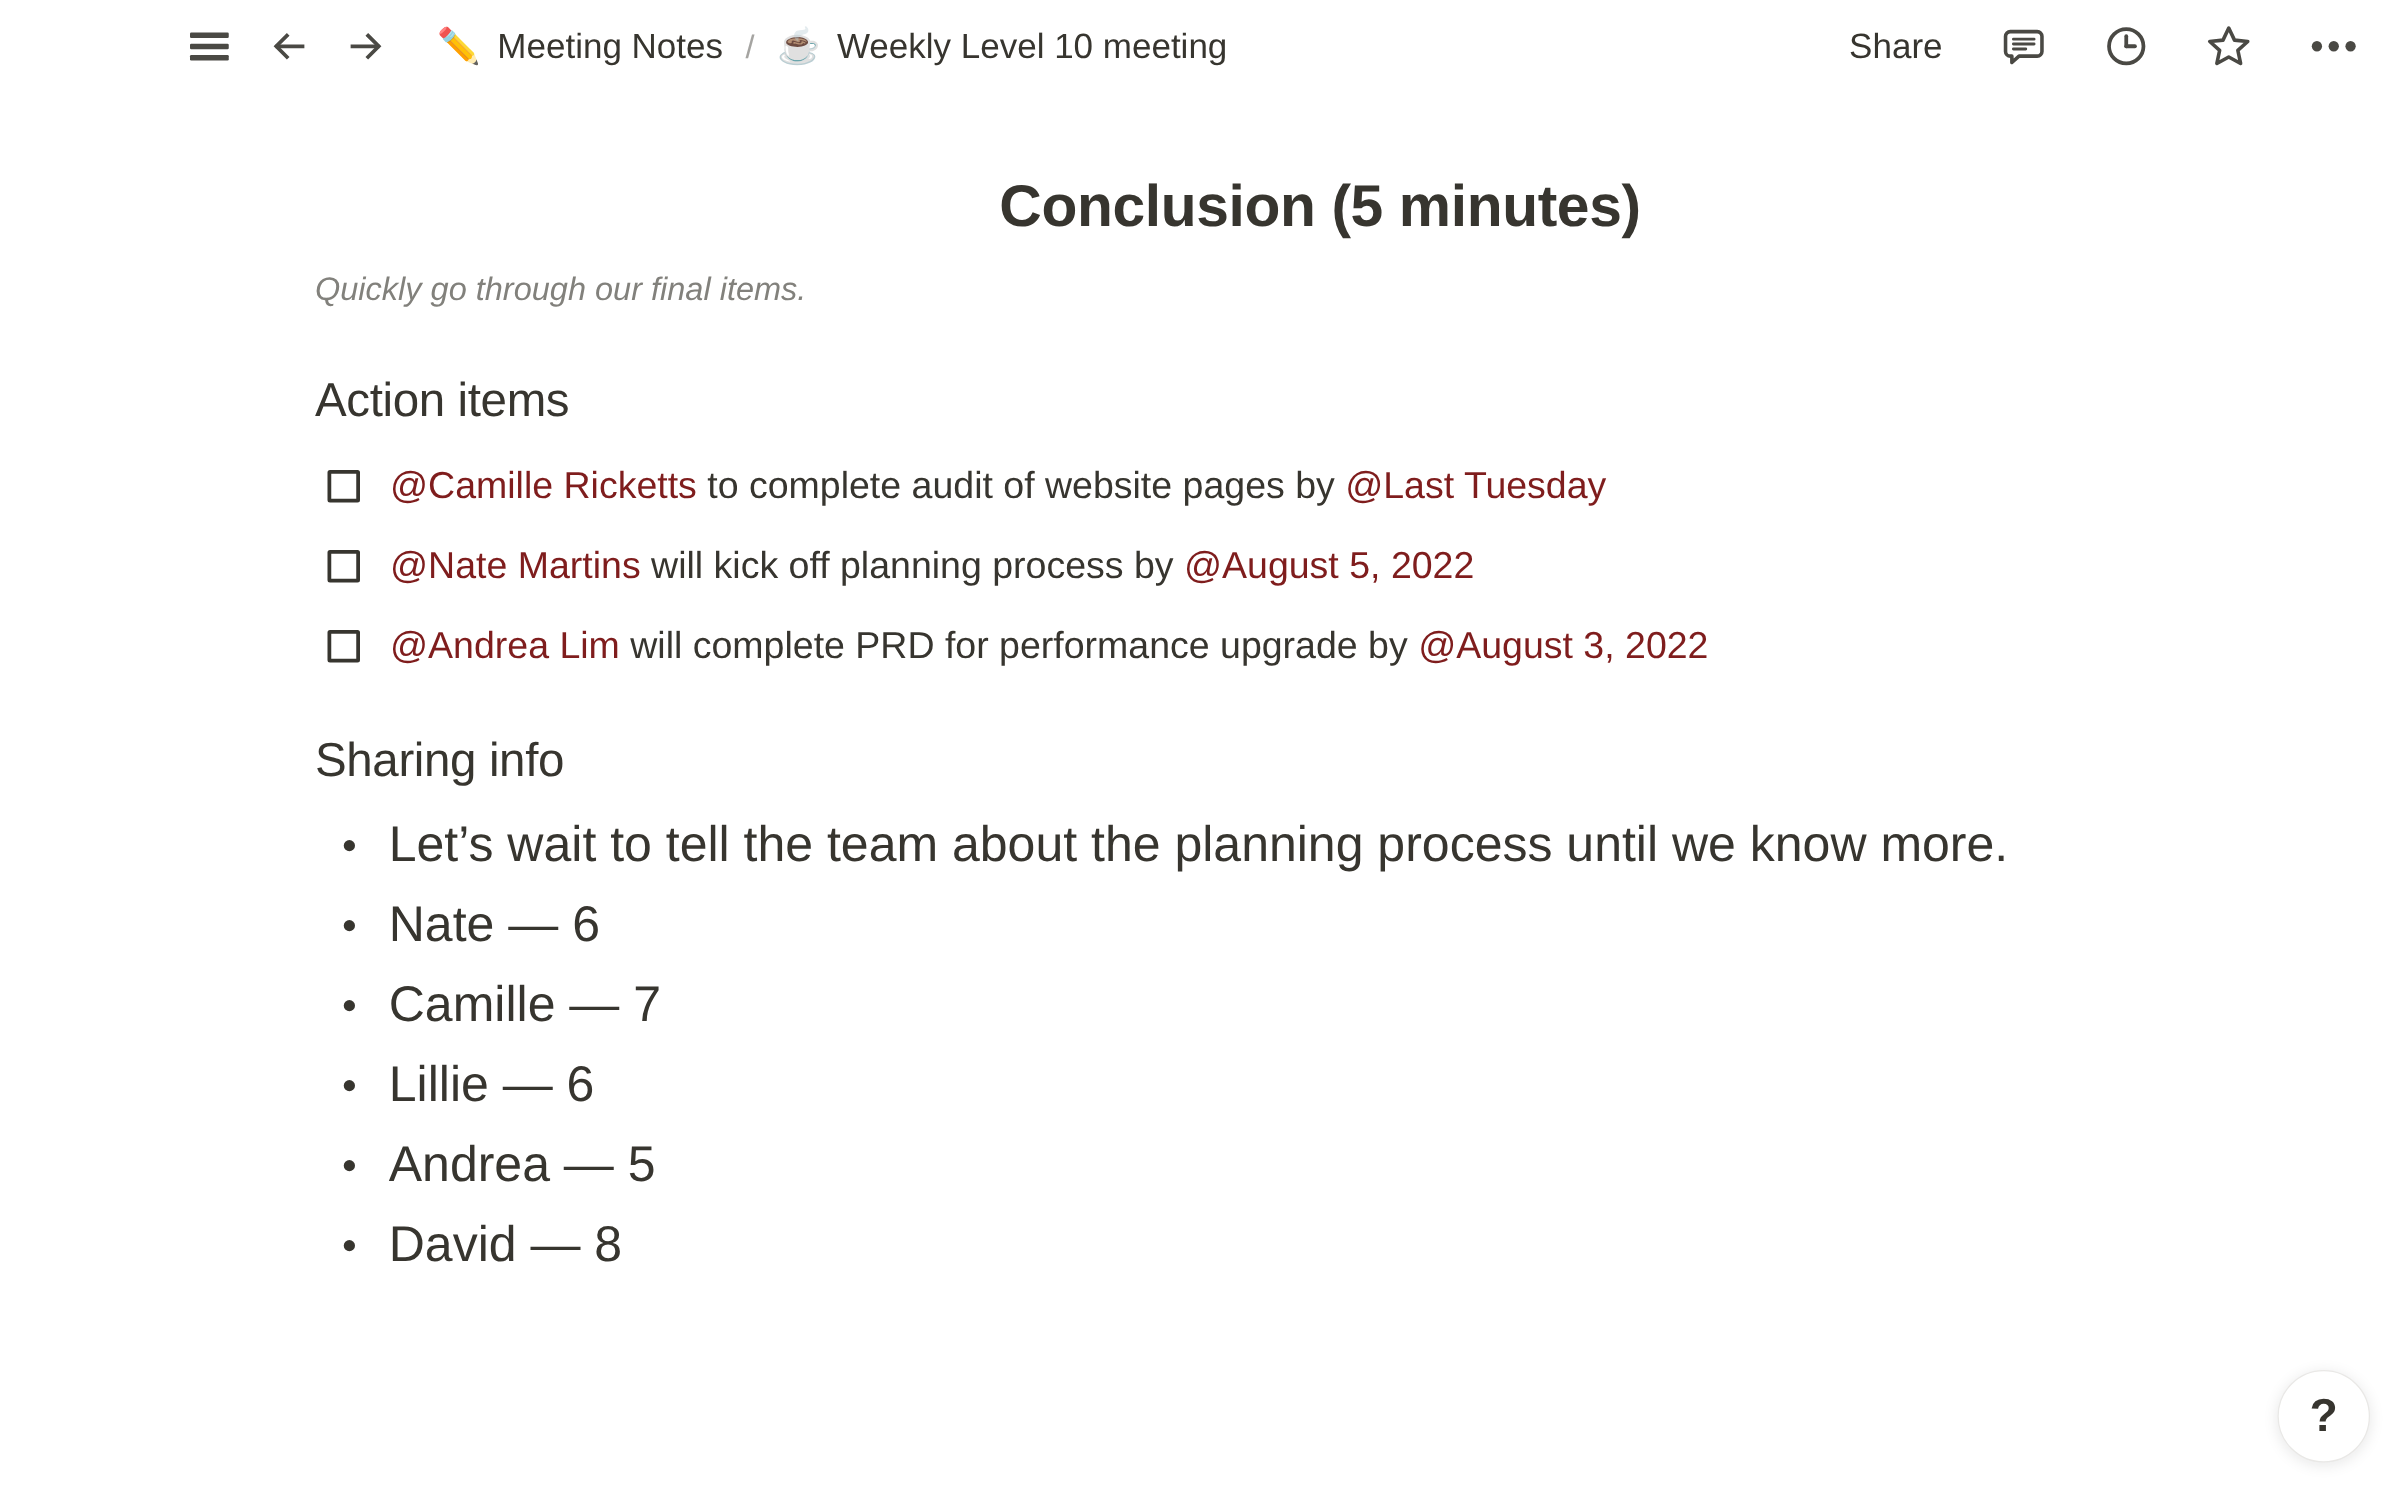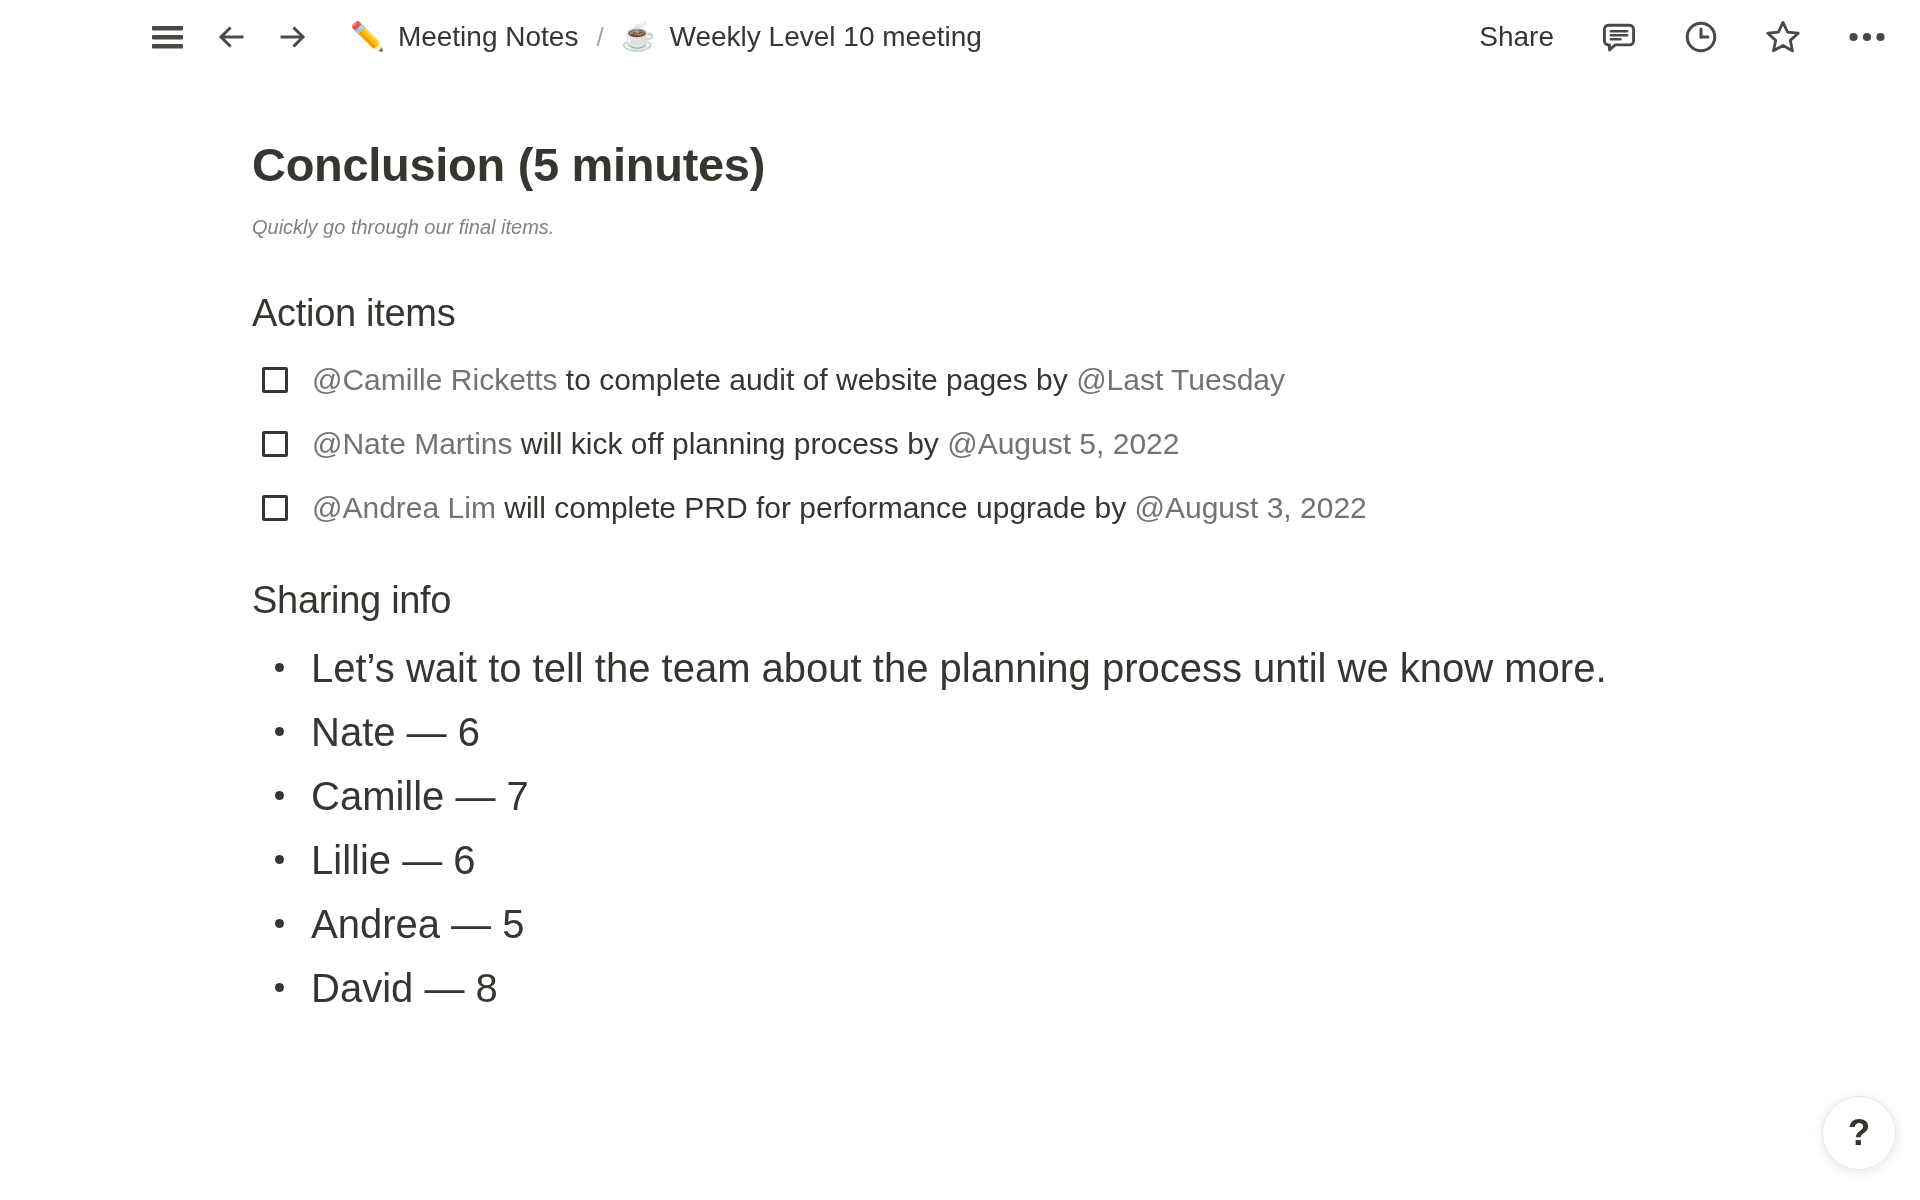--- a/index.html
+++ b/index.html
@@ -33,41 +33,41 @@
   .topbar-right { display:flex; align-items:center; gap:40px; }
   .share-btn {
     background:none; border:none; font-family:inherit;
     font-size:28px; color:#37352F; cursor:pointer; padding:2px 4px;
   }
 
   
   .content { padding:62px 60px 0 252px; }
   .page-title {
     font-size:47px; font-weight:700; line-height:1.25;
-    letter-spacing:-0.3px; margin:0;
+    letter-spacing:-0.3px; margin:0;text-align:center;
   }
   .subtitle {
-    font-style:italic; color:#82817C; font-size:20px;
+    font-style:italic; color:#82817C; font-size:26px;
     line-height:1.4; margin:18px 0 0 0;
   }
   .section-heading {
     font-size:38px; font-weight:400; line-height:1.2;
     letter-spacing:-0.3px; margin:50px 0 24px 0;
   }
 
   .todo-row {
     display:flex; align-items:center; height:40px; margin-bottom:24px;
     font-size:30px; line-height:40px; padding-left:10px; cursor:text;
   }
   .todo-checkbox {
     width:26px; height:26px; flex:none;
     border:3px solid #37352F; border-radius:2px;
     background:#ffffff; margin-right:24px; cursor:pointer; padding:0;
   }
-  .mention { color:#737373; }
+  .mention { color:#7f1d1d; }
 
   .bullet-list { list-style:none; margin:0; padding:0; }
   .bullet-item {
     display:flex; align-items:center; height:40px; margin-bottom:24px;
     font-size:40px; line-height:40px; padding-left:10px; cursor:text;
   }
   .bullet-dot {
     width:9px; height:9px; border-radius:50%; background:#37352F;
     flex:none; margin:0 27px 0 13px;
   }

